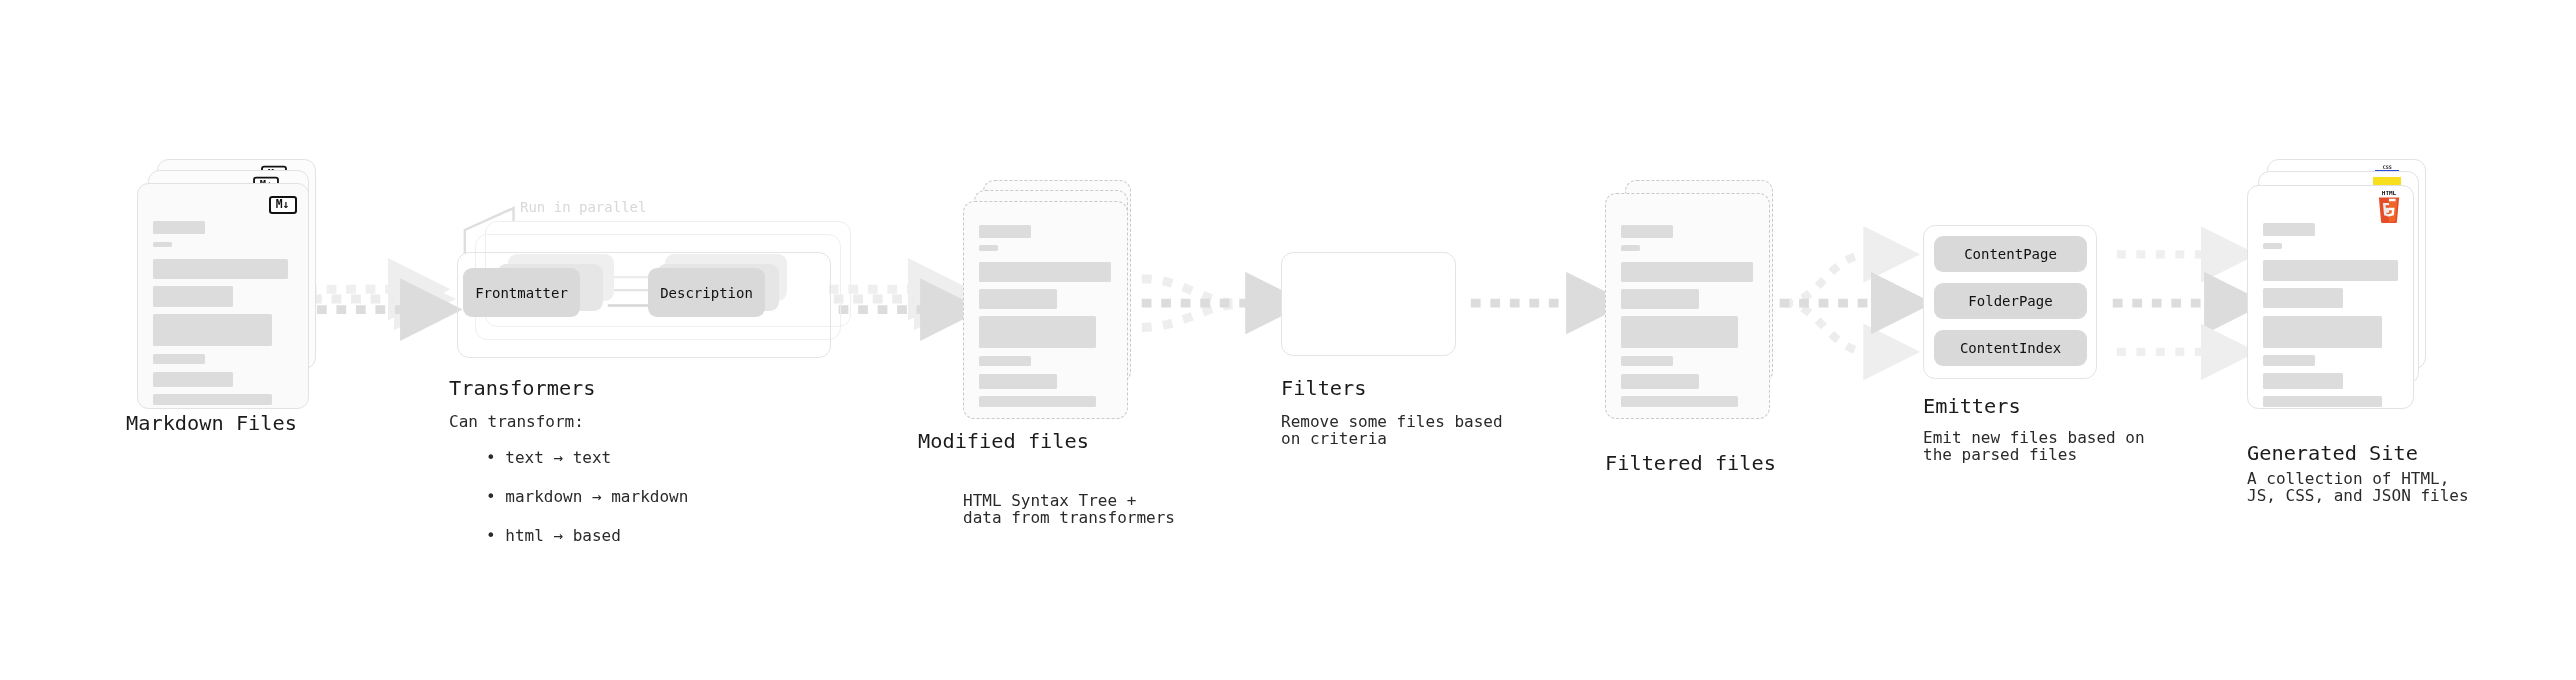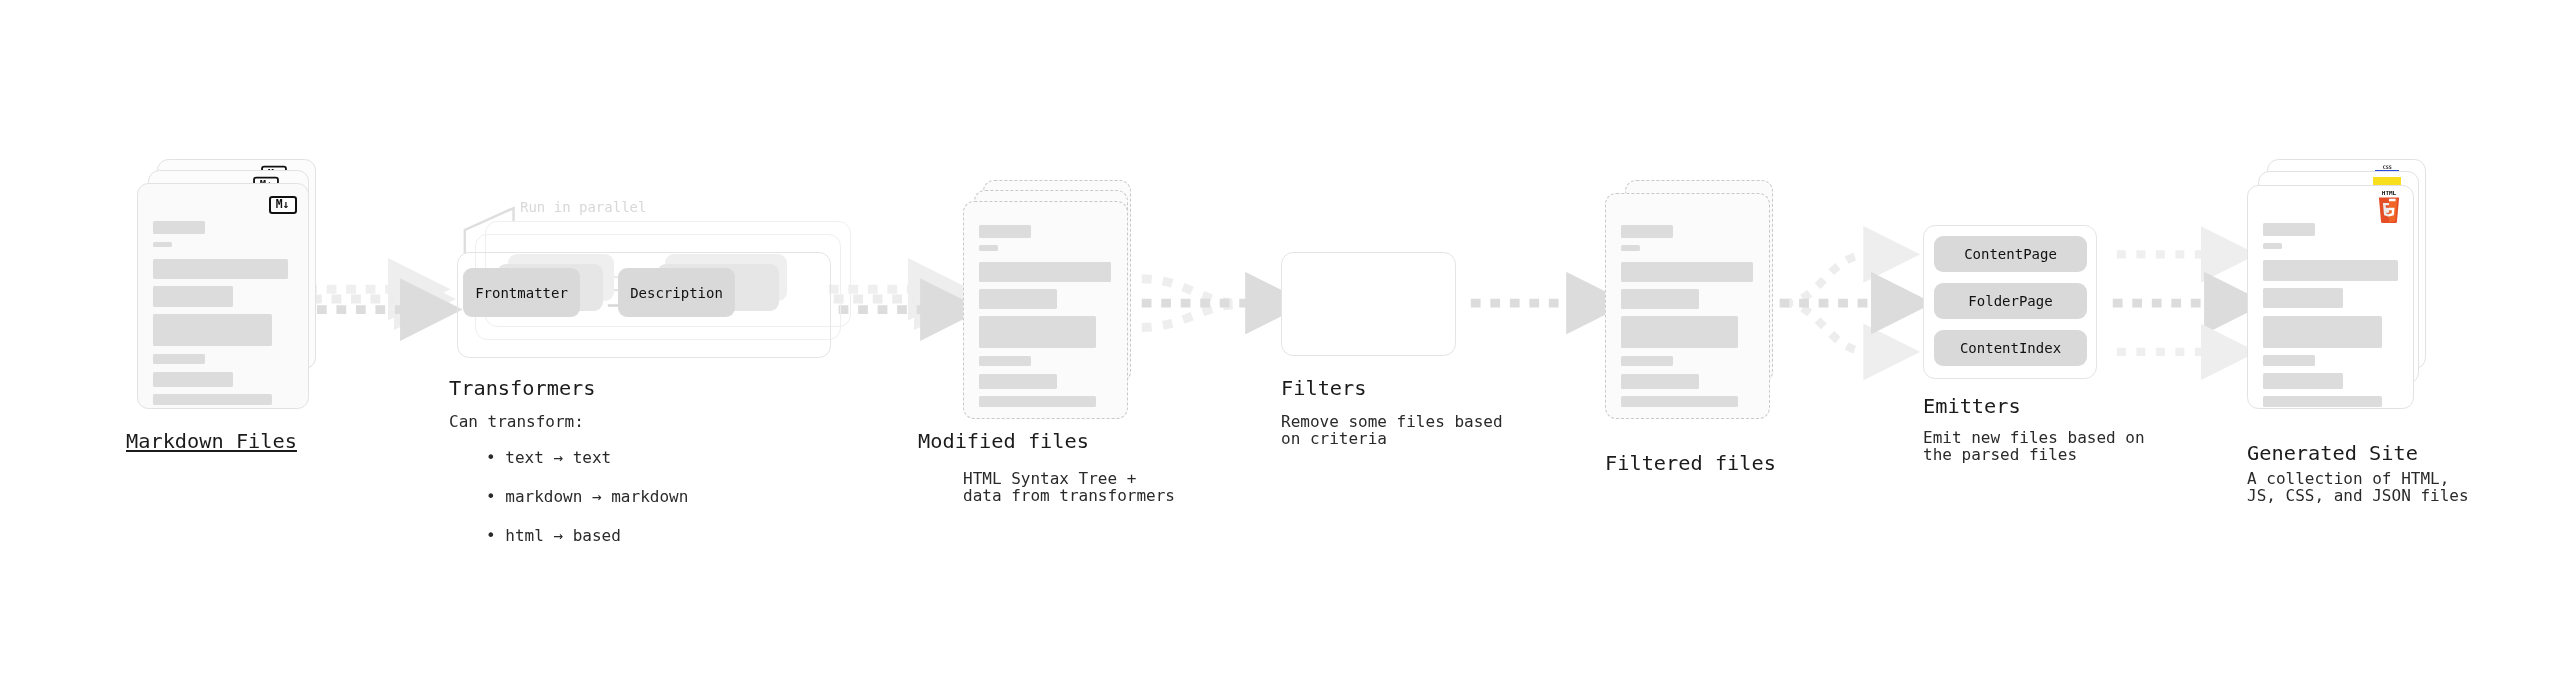--- a/index.html
+++ b/index.html
@@ -176,38 +176,38 @@
         <div class="bar" style="width:19.5px;height:5.7px;margin-bottom:11.4px;"></div>
         <div class="bar" style="width:135px;height:20.3px;"></div>
         <div class="bar" style="width:80px;height:20.3px;"></div>
         <div class="bar" style="width:119px;height:32.5px;"></div>
         <div class="bar" style="width:52px;height:10.6px;"></div>
         <div class="bar" style="width:80px;height:15.4px;"></div>
         <div class="bar" style="width:119px;height:10.6px;"></div>
       </div>
     </div>
   </div>
-  <div class="heading" style="left:126px; top:429px;text-decoration:underline;">Markdown Files</div>
+  <div class="heading" style="left:126px; top:411px;">Markdown Files</div>
 
   <div class="runlabel" style="left:520px; top:199px;">Run in parallel</div>
 
   <div>
     <div class="groupbox ghost" style="left:485px; top:221px; width:366px; height:106px;"></div>
     <div class="groupbox ghost" style="left:475px; top:234px; width:366px; height:106px;"></div>
 
     <div class="pill ghost2" style="left:508px; top:254px; width:106px; height:47px;"></div>
     <div class="pill ghost2" style="left:665px; top:254px; width:122px; height:47px;"></div>
     <div class="pill ghost1" style="left:497px; top:264px; width:106px; height:47px;"></div>
     <div class="pill ghost1" style="left:657px; top:264px; width:122px; height:47px;"></div>
 
     <div class="groupbox" style="left:457px; top:252px; width:374px; height:106px; background:rgba(255,255,255,0.0);">
     </div>
 
     <div class="pill" style="left:463px; top:268px; width:117px; height:49px;">Frontmatter</div>
-    <div class="pill" style="left:618px; top:268px; width:117px; height:49px;">Description</div>
+    <div class="pill" style="left:648px; top:268px; width:117px; height:49px;">Description</div>
   </div>
 
   <div class="heading" style="left:449px; top:376px;">Transformers</div>
   <div class="sub" style="left:449px; top:413px;">Can transform:</div>
   <div style="position:absolute; left:486px; top:432px;">
     <div class="sub" style="position:relative; left:0; top:0;">
       <span>•&nbsp;</span><span>text → text</span>
     </div>
     <div class="sub" style="position:relative; left:0; top:4.9px;">
       <span>•&nbsp;</span><span>markdown → markdown</span>
@@ -227,21 +227,21 @@
         <div class="bar" style="width:132px;height:19.5px;"></div>
         <div class="bar" style="width:78px;height:19.5px;"></div>
         <div class="bar" style="width:117px;height:32.5px;"></div>
         <div class="bar" style="width:52px;height:10.6px;"></div>
         <div class="bar" style="width:78px;height:15.4px;"></div>
         <div class="bar" style="width:117px;height:10.6px;"></div>
       </div>
     </div>
   </div>
   <div class="heading" style="left:918px; top:429px;">Modified files</div>
-  <div class="sub" style="left:963px; top:470px;">HTML Syntax Tree +
+  <div class="sub" style="left:963px; top:492px;">HTML Syntax Tree +
 data from transformers</div>
 
   <div class="groupbox" style="left:1281px; top:252px; width:175px; height:104px;"></div>
   <div class="heading" style="left:1281px; top:376px;">Filters</div>
   <div class="sub" style="left:1281px; top:413px;">Remove some files based
 on criteria</div>
 
   <div class="stackwrap" style="left:1605px; top:180px;">
     <div class="filecard dashed" style="left:20.3px; top:0px; width:148px; height:203px;"></div>
     <div class="filecard dashed" style="left:0px; top:13px; width:165px; height:226px;">

